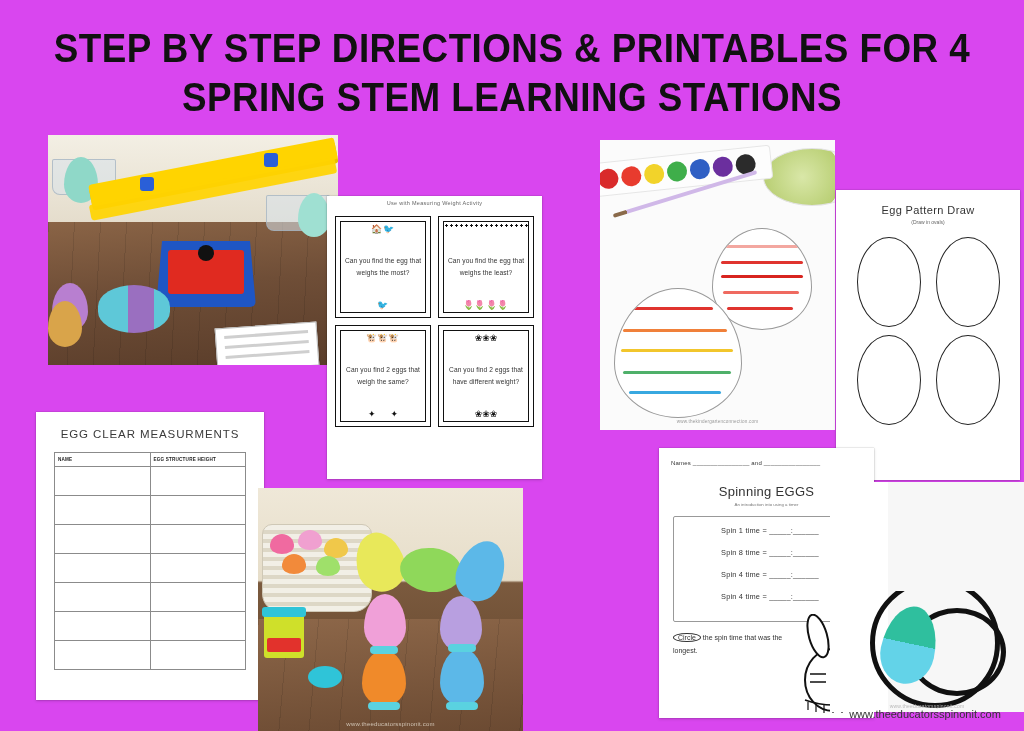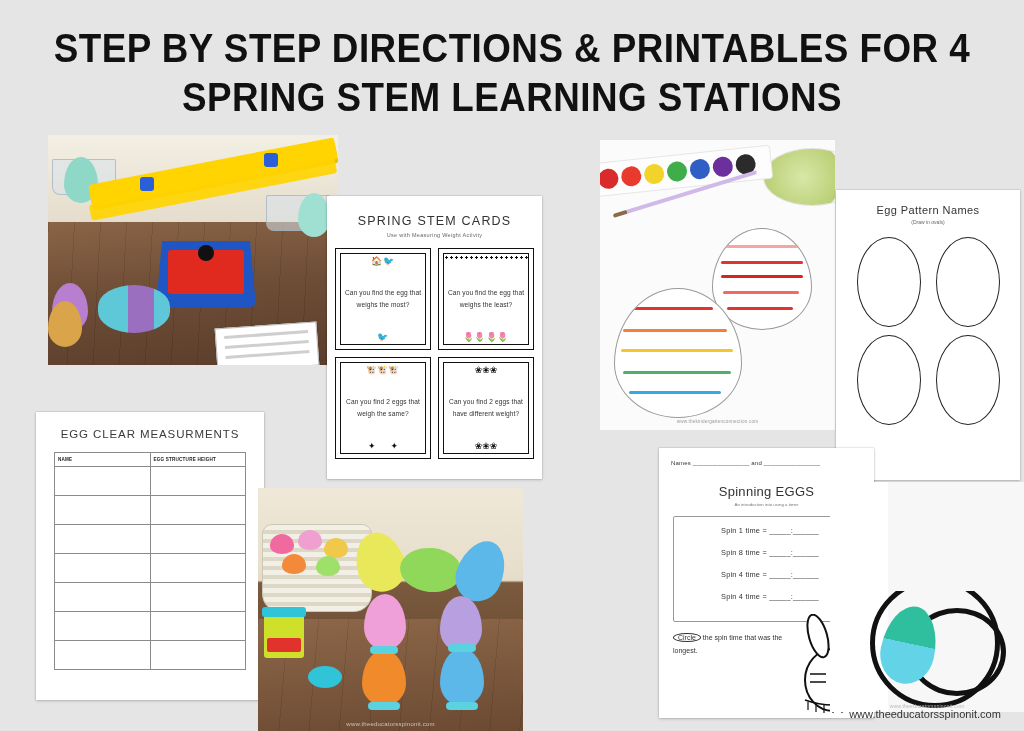--- a/index.html
+++ b/index.html
@@ -2,21 +2,21 @@
 <html><head>
 <meta charset="utf-8">
 <title>Spring STEM Learning Stations</title>
 <style>
   html,body{margin:0;padding:0;}
   body{
     width:1024px;height:731px;background:#ffffff;
     font-family:"Liberation Sans",sans-serif;
     overflow:hidden;position:relative;
   }
-  .canvas{position:relative;width:1024px;height:731px;background:#e5e5e5;}
+  .canvas{position:relative;width:1024px;height:731px;background:#d946ef;}
 
   
   .title{
     position:absolute;left:0;top:24px;width:1024px;
     text-align:center;color:#111;
     font-family:"Liberation Sans Narrow","Liberation Sans",sans-serif;
     font-size:40px;font-weight:700;letter-spacing:.5px;line-height:1.22;
     transform:scaleX(.92);transform-origin:center top;
   }
   .title .l2{display:block;}
@@ -175,21 +175,20 @@
     <div class="egg" style="left:0px;top:166px;width:34px;height:46px;background:#d9a44a;"></div>
     <div class="egg" style="left:50px;top:150px;width:72px;height:48px;background:linear-gradient(90deg,#5ec8d8 0 42%,#9a6fc0 42% 78%,#5ec8d8 78% 100%);border-radius:50%/45%;"></div>
     <div class="card-prop">
         <i></i>
         <i></i>
         <i></i>
       </div>
   </div>
 
   <div class="block paper" id="sheet-stem-cards">
-    <div class="sheet-title">SPRING STEM CARDS</div>
     <div class="sheet-sub">Use with Measuring Weight Activity</div>
     <div class="card-grid">
 
       <div class="stem-card">
         <div class="inner"></div>
         <div class="deco top">🏠🐦</div>
         <div class="ctext">Can you find the egg that weighs the most?</div>
         <div class="deco bot">🐦</div>
       </div>
 
@@ -284,21 +283,21 @@
       <div class="wc-stripe" style="left:14px;top:18px;width:84px;background:#e0342f;"></div>
       <div class="wc-stripe" style="left:8px;top:40px;width:104px;background:#f0803a;"></div>
       <div class="wc-stripe" style="left:6px;top:60px;width:112px;background:#f2c62c;"></div>
       <div class="wc-stripe" style="left:8px;top:82px;width:108px;background:#4fb06a;"></div>
       <div class="wc-stripe" style="left:14px;top:102px;width:92px;background:#38a8e0;"></div>
     </div>
     <div class="wm" style="bottom:6px;">www.thekindergartenconnection.com</div>
   </div>
 
   <div class="block paper" id="sheet-pattern">
-    <div class="sheet-title">Egg Pattern Names</div>
+    <div class="sheet-title">Egg Pattern Draw</div>
     <div class="sheet-sub">(Draw in ovals)</div>
     <div class="oval-grid">
       <div class="oval"></div>
       <div class="oval"></div>
       <div class="oval"></div>
       <div class="oval"></div>
     </div>
   </div>
 
   <div class="block paper" id="sheet-spin">

